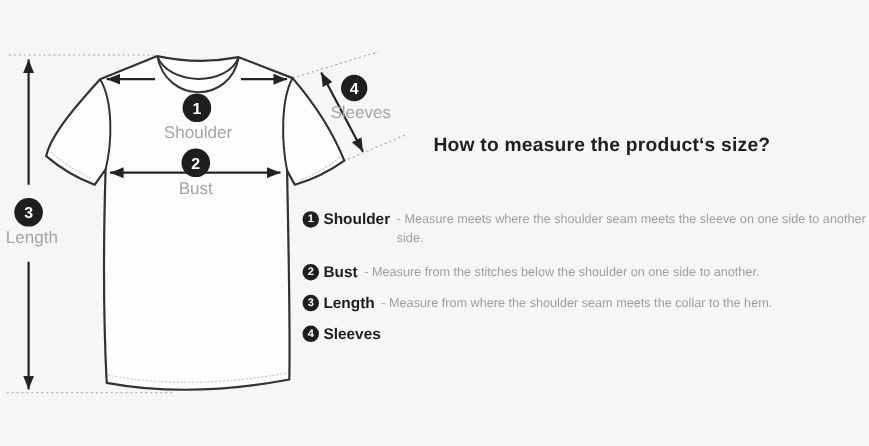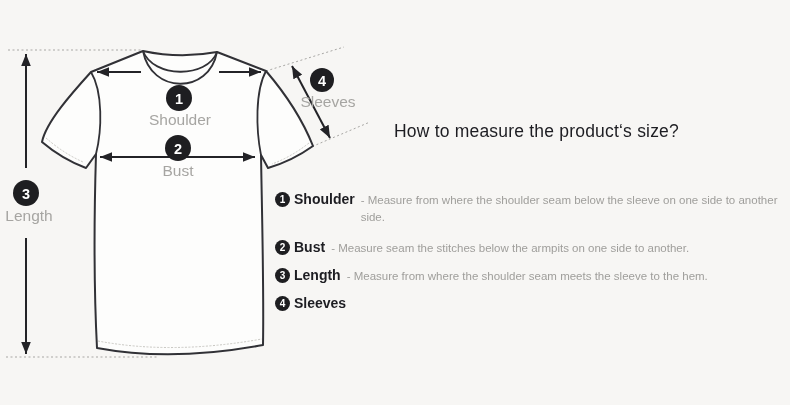--- a/index.html
+++ b/index.html
@@ -19,21 +19,21 @@
   .cnum{
     fill:#ffffff;
     font-size:14.5px;
     font-weight:700;
     font-family:"Liberation Sans","DejaVu Sans",sans-serif;
   }
   .title{
     position:absolute;
     left:394px;top:121px;
     font-size:17.5px;
-    font-weight:400;
+    font-weight:700;
     color:#1d1d22;
     letter-spacing:.2px;
     white-space:nowrap;
   }
   .rows{
     position:absolute;
     left:275px;top:191px;
     width:514px;
   }
   .row{
@@ -149,33 +149,33 @@
     </g>
   </svg>
 
   <div class="title">How to measure the product‘s size?</div>
 
   <div class="rows">
 
     <div class="row first">
       <span class="badge">1</span>
       <span class="row-label">Shoulder</span>
-      <span class="row-desc">- Measure from where the shoulder seam below the sleeve on one side to another side.</span>
+      <span class="row-desc">- Measure meets where the shoulder seam meets the sleeve on one side to another side.</span>
     </div>
 
     <div class="row">
       <span class="badge">2</span>
       <span class="row-label">Bust</span>
-      <span class="row-desc">- Measure seam the stitches below the armpits on one side to another.</span>
+      <span class="row-desc">- Measure from the stitches below the shoulder on one side to another.</span>
     </div>
 
     <div class="row">
       <span class="badge">3</span>
       <span class="row-label">Length</span>
-      <span class="row-desc">- Measure from where the shoulder seam meets the sleeve to the hem.</span>
+      <span class="row-desc">- Measure from where the shoulder seam meets the collar to the hem.</span>
     </div>
 
     <div class="row">
       <span class="badge">4</span>
       <span class="row-label">Sleeves</span>
     </div>
 
   </div>
 </div>
 

